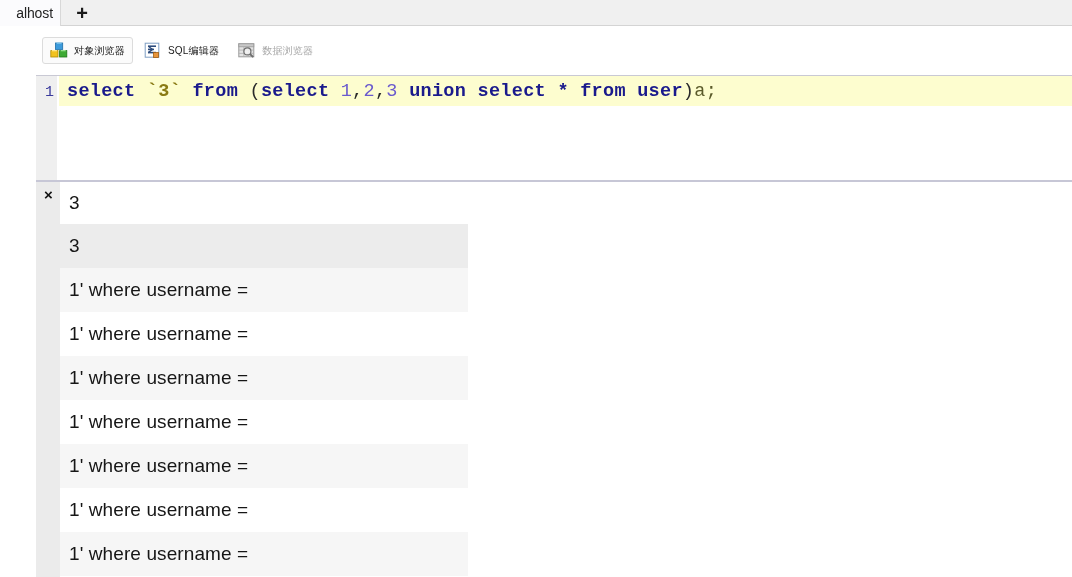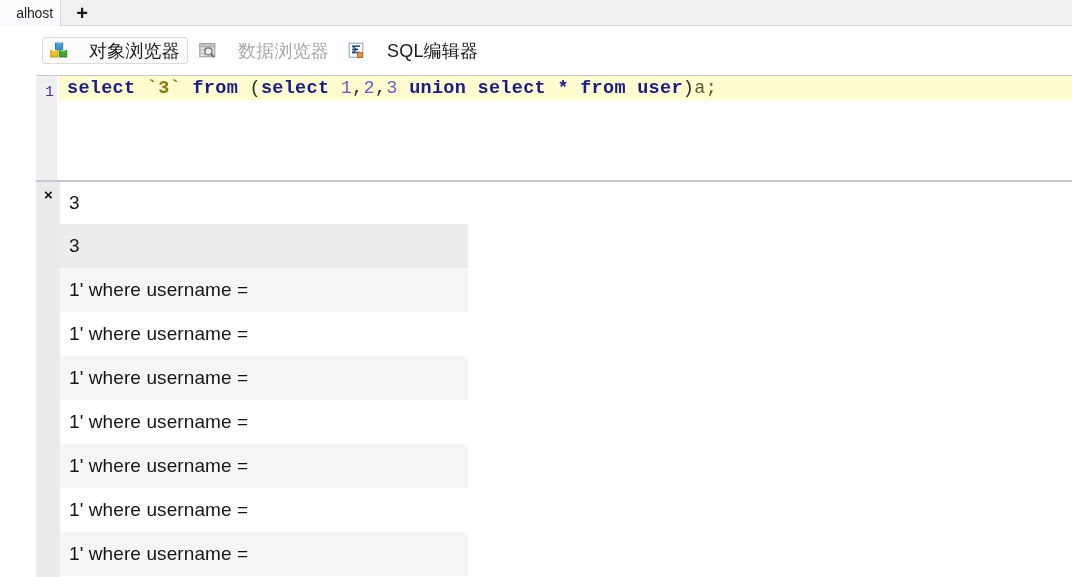--- a/index.html
+++ b/index.html
@@ -119,24 +119,23 @@
     border: 1px solid transparent;
     border-radius: 3px;
     box-sizing: border-box;
     white-space: nowrap;
   }
   .tb-btn.sel {
     border-color: #dcdcdc;
     background: #fbfbfb;
   }
   .tb-label {
-    font-size: 18px;
+    font-size: 10px;
     color: #1a1a1a;
     letter-spacing: 0.2px;
-    margin-left: 15px;
   }
   .tb-btn.disabled .tb-label { color: #a8a8a8; }
 
   
   .ico {
     width: 18px; height: 18px;
     position: relative;
     flex: 0 0 18px;
   }
   .ico svg { display: block; }
@@ -162,21 +161,21 @@
   .lineno {
     position: absolute;
     right: 3px; top: 8px;
     font-family: "Liberation Mono", monospace;
     font-size: 15px;
     color: #3a3a9c;
   }
   .code-line {
     position: absolute;
     left: 23px; top: 0;
-    width: 1013px; height: 24px;
+    width: 1013px; height: 30px;
     background: #fdfdcf;
     box-sizing: border-box;
     display: flex;
     align-items: center;
     padding-left: 8px;
     white-space: pre;
     font-family: "Liberation Mono", monospace;
     font-size: 18.5px;
     letter-spacing: 0.3px;
   }
@@ -273,52 +272,52 @@
           <svg width="18" height="18" viewBox="0 0 18 18">
             <rect x="5.5" y="1" width="7.2" height="6.4" fill="#3d9bdc" stroke="#1d6ea8" stroke-width="0.8"></rect>
             <rect x="6.6" y="0.4" width="5" height="1.3" fill="#8fd0f2"></rect>
             <rect x="0.8" y="8.6" width="7.2" height="6.4" fill="#f2c21e" stroke="#b08a00" stroke-width="0.8"></rect>
             <rect x="1.9" y="8.0" width="5" height="1.3" fill="#ffe88a"></rect>
             <rect x="9.6" y="8.6" width="7.2" height="6.4" fill="#3eaa34" stroke="#1f7818" stroke-width="0.8"></rect>
             <rect x="10.7" y="8.0" width="5" height="1.3" fill="#94e08c"></rect>
           </svg>
         </span>
         <span class="tb-label">对象浏览器</span>
+      </div>
+
+      <div class="tb-btn">
+        <span class="ico">
+          <svg width="18" height="18" viewBox="0 0 18 18">
+            <rect x="1.2" y="1.2" width="13.6" height="14" fill="#ffffff" stroke="#7f9fc4" stroke-width="1"></rect>
+            <line x1="4.0" y1="4.2" x2="12.0" y2="4.2" stroke="#2c4b7c" stroke-width="1.6"></line>
+            <line x1="4.0" y1="7.4" x2="10.0" y2="7.4" stroke="#2c4b7c" stroke-width="1.6"></line>
+            <line x1="4.0" y1="10.6" x2="12.0" y2="10.6" stroke="#2c4b7c" stroke-width="1.6"></line>
+            <path d="M4.2 4.2 L8.6 7.4 L4.2 10.6" fill="none" stroke="#2c4b7c" stroke-width="1.3"></path>
+            <rect x="9.5" y="10.5" width="5" height="5" fill="#e8943a" stroke="#a05d12" stroke-width="0.8"></rect>
+          </svg>
+        </span>
+        <span class="tb-label">SQL编辑器</span>
       </div>
 
       <div class="tb-btn disabled">
         <span class="ico">
           <svg width="18" height="18" viewBox="0 0 18 18">
             <rect x="0.8" y="1.8" width="15" height="13" fill="#e3e3e3" stroke="#9a9a9a" stroke-width="1"></rect>
             <rect x="0.8" y="1.8" width="15" height="3" fill="#c9c9c9" stroke="#9a9a9a" stroke-width="0.8"></rect>
             <line x1="5.8" y1="4.8" x2="5.8" y2="14.8" stroke="#b0b0b0" stroke-width="0.8"></line>
             <line x1="10.8" y1="4.8" x2="10.8" y2="14.8" stroke="#b0b0b0" stroke-width="0.8"></line>
             <line x1="0.8" y1="8.1" x2="15.8" y2="8.1" stroke="#b0b0b0" stroke-width="0.8"></line>
             <line x1="0.8" y1="11.4" x2="15.8" y2="11.4" stroke="#b0b0b0" stroke-width="0.8"></line>
             <circle cx="9.4" cy="9.4" r="3.5" fill="#f4f4f4" fill-opacity="0.85" stroke="#6e6e6e" stroke-width="1.2"></circle>
             <line x1="12.0" y1="12.0" x2="15.2" y2="15.2" stroke="#6e6e6e" stroke-width="1.8"></line>
           </svg>
         </span>
         <span class="tb-label">数据浏览器</span>
       </div>
 
-      <div class="tb-btn">
-        <span class="ico">
-          <svg width="18" height="18" viewBox="0 0 18 18">
-            <rect x="1.2" y="1.2" width="13.6" height="14" fill="#ffffff" stroke="#7f9fc4" stroke-width="1"></rect>
-            <line x1="4.0" y1="4.2" x2="12.0" y2="4.2" stroke="#2c4b7c" stroke-width="1.6"></line>
-            <line x1="4.0" y1="7.4" x2="10.0" y2="7.4" stroke="#2c4b7c" stroke-width="1.6"></line>
-            <line x1="4.0" y1="10.6" x2="12.0" y2="10.6" stroke="#2c4b7c" stroke-width="1.6"></line>
-            <path d="M4.2 4.2 L8.6 7.4 L4.2 10.6" fill="none" stroke="#2c4b7c" stroke-width="1.3"></path>
-            <rect x="9.5" y="10.5" width="5" height="5" fill="#e8943a" stroke="#a05d12" stroke-width="0.8"></rect>
-          </svg>
-        </span>
-        <span class="tb-label">SQL编辑器</span>
-      </div>
-
     </div>
 
     <div class="editor">
       <div class="gutter">
         <span class="lineno">1</span>
       </div>
       <div class="code-line">
         <span><span class="kw">select</span><span class="plain"> </span><span class="ident">`3`</span><span class="plain"> </span><span class="kw">from</span><span class="plain"> </span><span class="punct">(</span><span class="kw">select</span><span class="plain"> </span><span class="num">1</span><span class="punct">,</span><span class="num">2</span><span class="punct">,</span><span class="num">3</span><span class="plain"> </span><span class="kw">union</span><span class="plain"> </span><span class="kw">select</span><span class="plain"> </span><span class="star">*</span><span class="plain"> </span><span class="kw">from</span><span class="plain"> </span><span class="kw">user</span><span class="punct">)</span><span class="plain">a</span><span class="plain">;</span></span>
       </div>
       <div class="editor-rest"></div>

